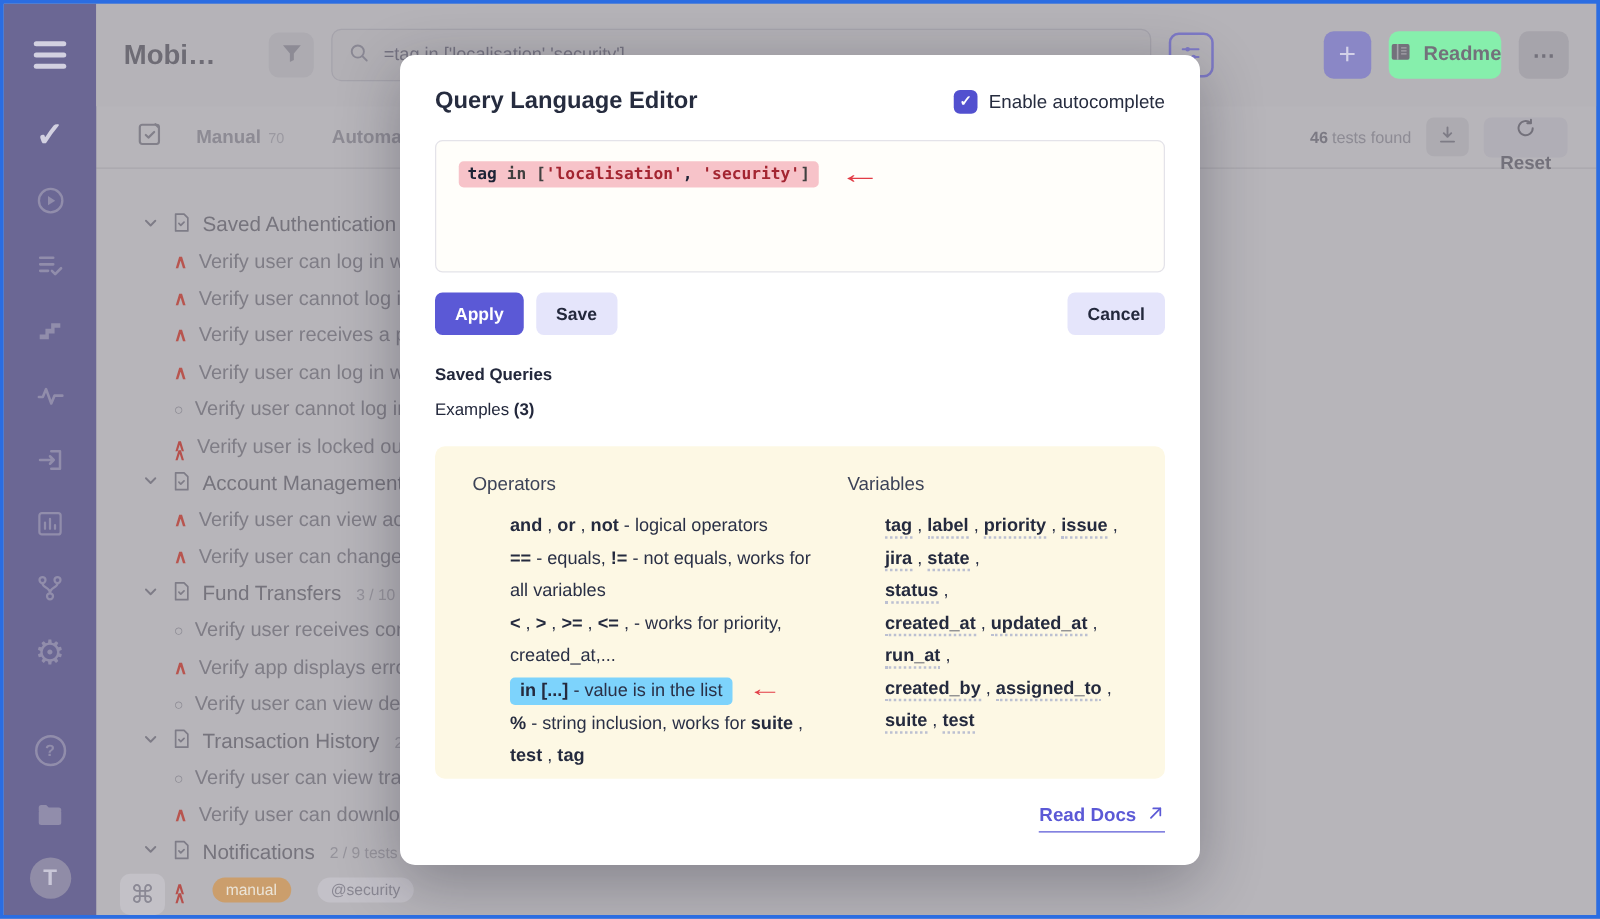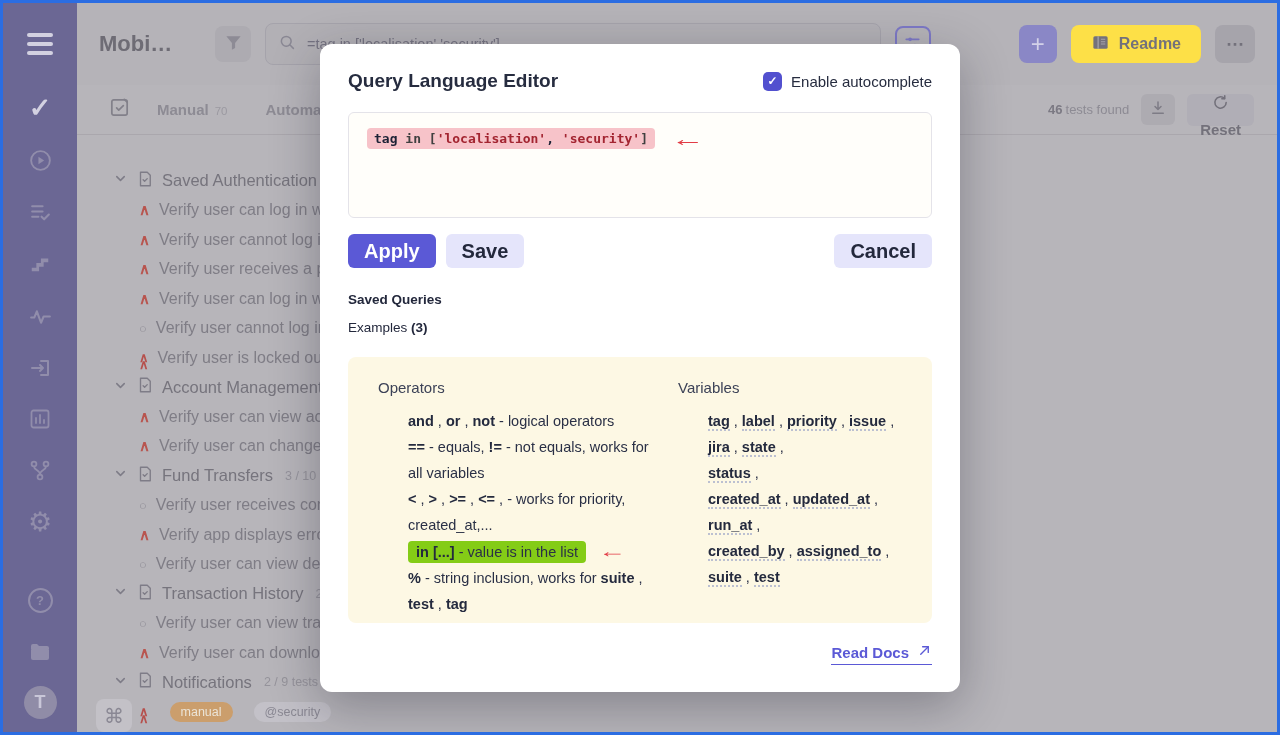--- a/index.html
+++ b/index.html
@@ -26,22 +26,22 @@
   .icon-btn{width:36px;height:36px;border-radius:8px;border:none;background:#adabb1;color:#8d8b95;
             display:flex;align-items:center;justify-content:center;flex:none;}
   .search{height:40px;flex:1;margin:0 14px;border-radius:8px;border:1px solid #a5a3ab;background:#b2b0b5;
           display:flex;align-items:center;padding:0 12px;gap:9px;color:#8a8894;}
   .search input{background:transparent;border:none;outline:none;flex:1;font-size:14.5px;color:#757381;
                 font-family:"Liberation Sans",sans-serif;}
   .sliders-btn{width:36px;height:36px;border-radius:8px;background:transparent;border:2px solid #7d79c6;
                color:#7d79c6;display:flex;align-items:center;justify-content:center;flex:none;}
   .plus-btn{width:38px;height:38px;margin-left:88px;border-radius:8px;border:none;background:#8a87c6;
             color:#d3d1e8;font-size:24px;line-height:1;display:flex;align-items:center;justify-content:center;flex:none;}
-  .readme-btn{height:38px;margin-left:14px;border-radius:8px;border:none;background:#fde047;color:#73717b;
-              font-size:16px;font-weight:600;display:flex;align-items:center;gap:9px;padding:0 20px;flex:none;
+  .readme-btn{height:38px;margin-left:14px;border-radius:8px;border:none;background:#86efac;color:#73717b;
+              font-size:16px;font-weight:600;display:flex;align-items:center;gap:9px;padding:0 0;flex:none;
               font-family:"Liberation Sans",sans-serif;}
   .more-btn{width:40px;height:38px;margin-left:14px;border-radius:8px;border:none;background:#a6a4ab;
             color:#73717b;font-size:18px;font-weight:700;flex:none;}
   
   .toolbar{position:absolute;left:0;right:0;top:82px;height:50px;display:flex;align-items:center;
            padding:0 23px 0 31px;box-sizing:border-box;border-bottom:1px solid rgba(90,88,100,.14);color:#82808a;}
   .tabs{display:flex;gap:38px;margin-left:26px;}
   .tab{display:flex;align-items:baseline;gap:6px;}
   .tab .tl{font-size:15px;font-weight:600;color:#8d8b94;}
   .tab .tc{font-size:11.5px;color:#9b99a1;}
@@ -78,35 +78,35 @@
   .checkbox{width:19px;height:19px;border-radius:5px;background:#5250cf;color:#fff;font-size:12px;font-weight:700;
             display:flex;align-items:center;justify-content:center;}
   .editor{margin-top:20px;height:106px;border:1px solid #e4e3e9;border-radius:6px;background:#fffefa;
           padding:13px 18px;box-sizing:border-box;}
   .code-chip{display:inline-block;background:#f7c3c9;border-radius:4px;padding:3px 7px;
              font-family:"DejaVu Sans Mono",monospace;font-size:13px;font-weight:700;}
   .c-k{color:#1d2336;} .c-b{color:#404040;} .c-r{color:#a32531;}
   .la{display:inline-block;transform:scaleX(1.55);transform-origin:left center;font-weight:700;color:#e23c46;}
   .ed-arrow{font-size:22px;margin-left:12px;vertical-align:middle;}
   .m-actions{margin-top:16px;display:flex;gap:10px;}
-  .btn{height:34px;border:none;border-radius:6px;padding:0 16px;font-size:20px;font-weight:600;
+  .btn{height:34px;border:none;border-radius:6px;padding:0 16px;font-size:14px;font-weight:600;
        font-family:"Liberation Sans",sans-serif;cursor:pointer;}
   .btn.primary{background:#5b59d6;color:#fff;}
   .btn.soft{background:#e5e5fb;color:#23283c;}
   .btn.cancel{margin-left:auto;}
   .m-saved{margin-top:24px;font-size:13.5px;font-weight:600;color:#23283c;}
   .m-examples{margin-top:13px;font-size:13.5px;color:#23283c;}
   .m-examples b{font-weight:700;}
   .panel{margin-top:22px;background:#fdf8e4;border-radius:8px;padding:18px 30px;box-sizing:border-box;
          display:grid;grid-template-columns:272px 1fr;column-gap:28px;height:266px;overflow:hidden;}
   .col-title{font-size:15px;color:#3c4257;line-height:26px;margin-bottom:7px;}
   .p-line{font-size:14.5px;color:#2a3046;line-height:26px;margin-left:30px;}
   .p-line .bd{font-weight:700;color:#242a3e;}
   .dotted{border-bottom:2px dotted #bcc0d1;}
-  .hl{background:#84cc16;border-radius:4px;padding:3px 8px;}
+  .hl{background:#7dd3fc;border-radius:4px;padding:3px 8px;}
   .p-arrow{font-size:18px;margin-left:12px;}
   .read-docs-row{margin-top:20px;text-align:right;}
   .read-docs{display:inline-flex;align-items:center;gap:8px;color:#5b59d6;font-size:15px;font-weight:600;
              border-bottom:1.5px solid #5b59d6;padding-bottom:3px;text-decoration:none;cursor:pointer;}
 </style>
 </head>
 <body>
 
 <div class="screen">
 

